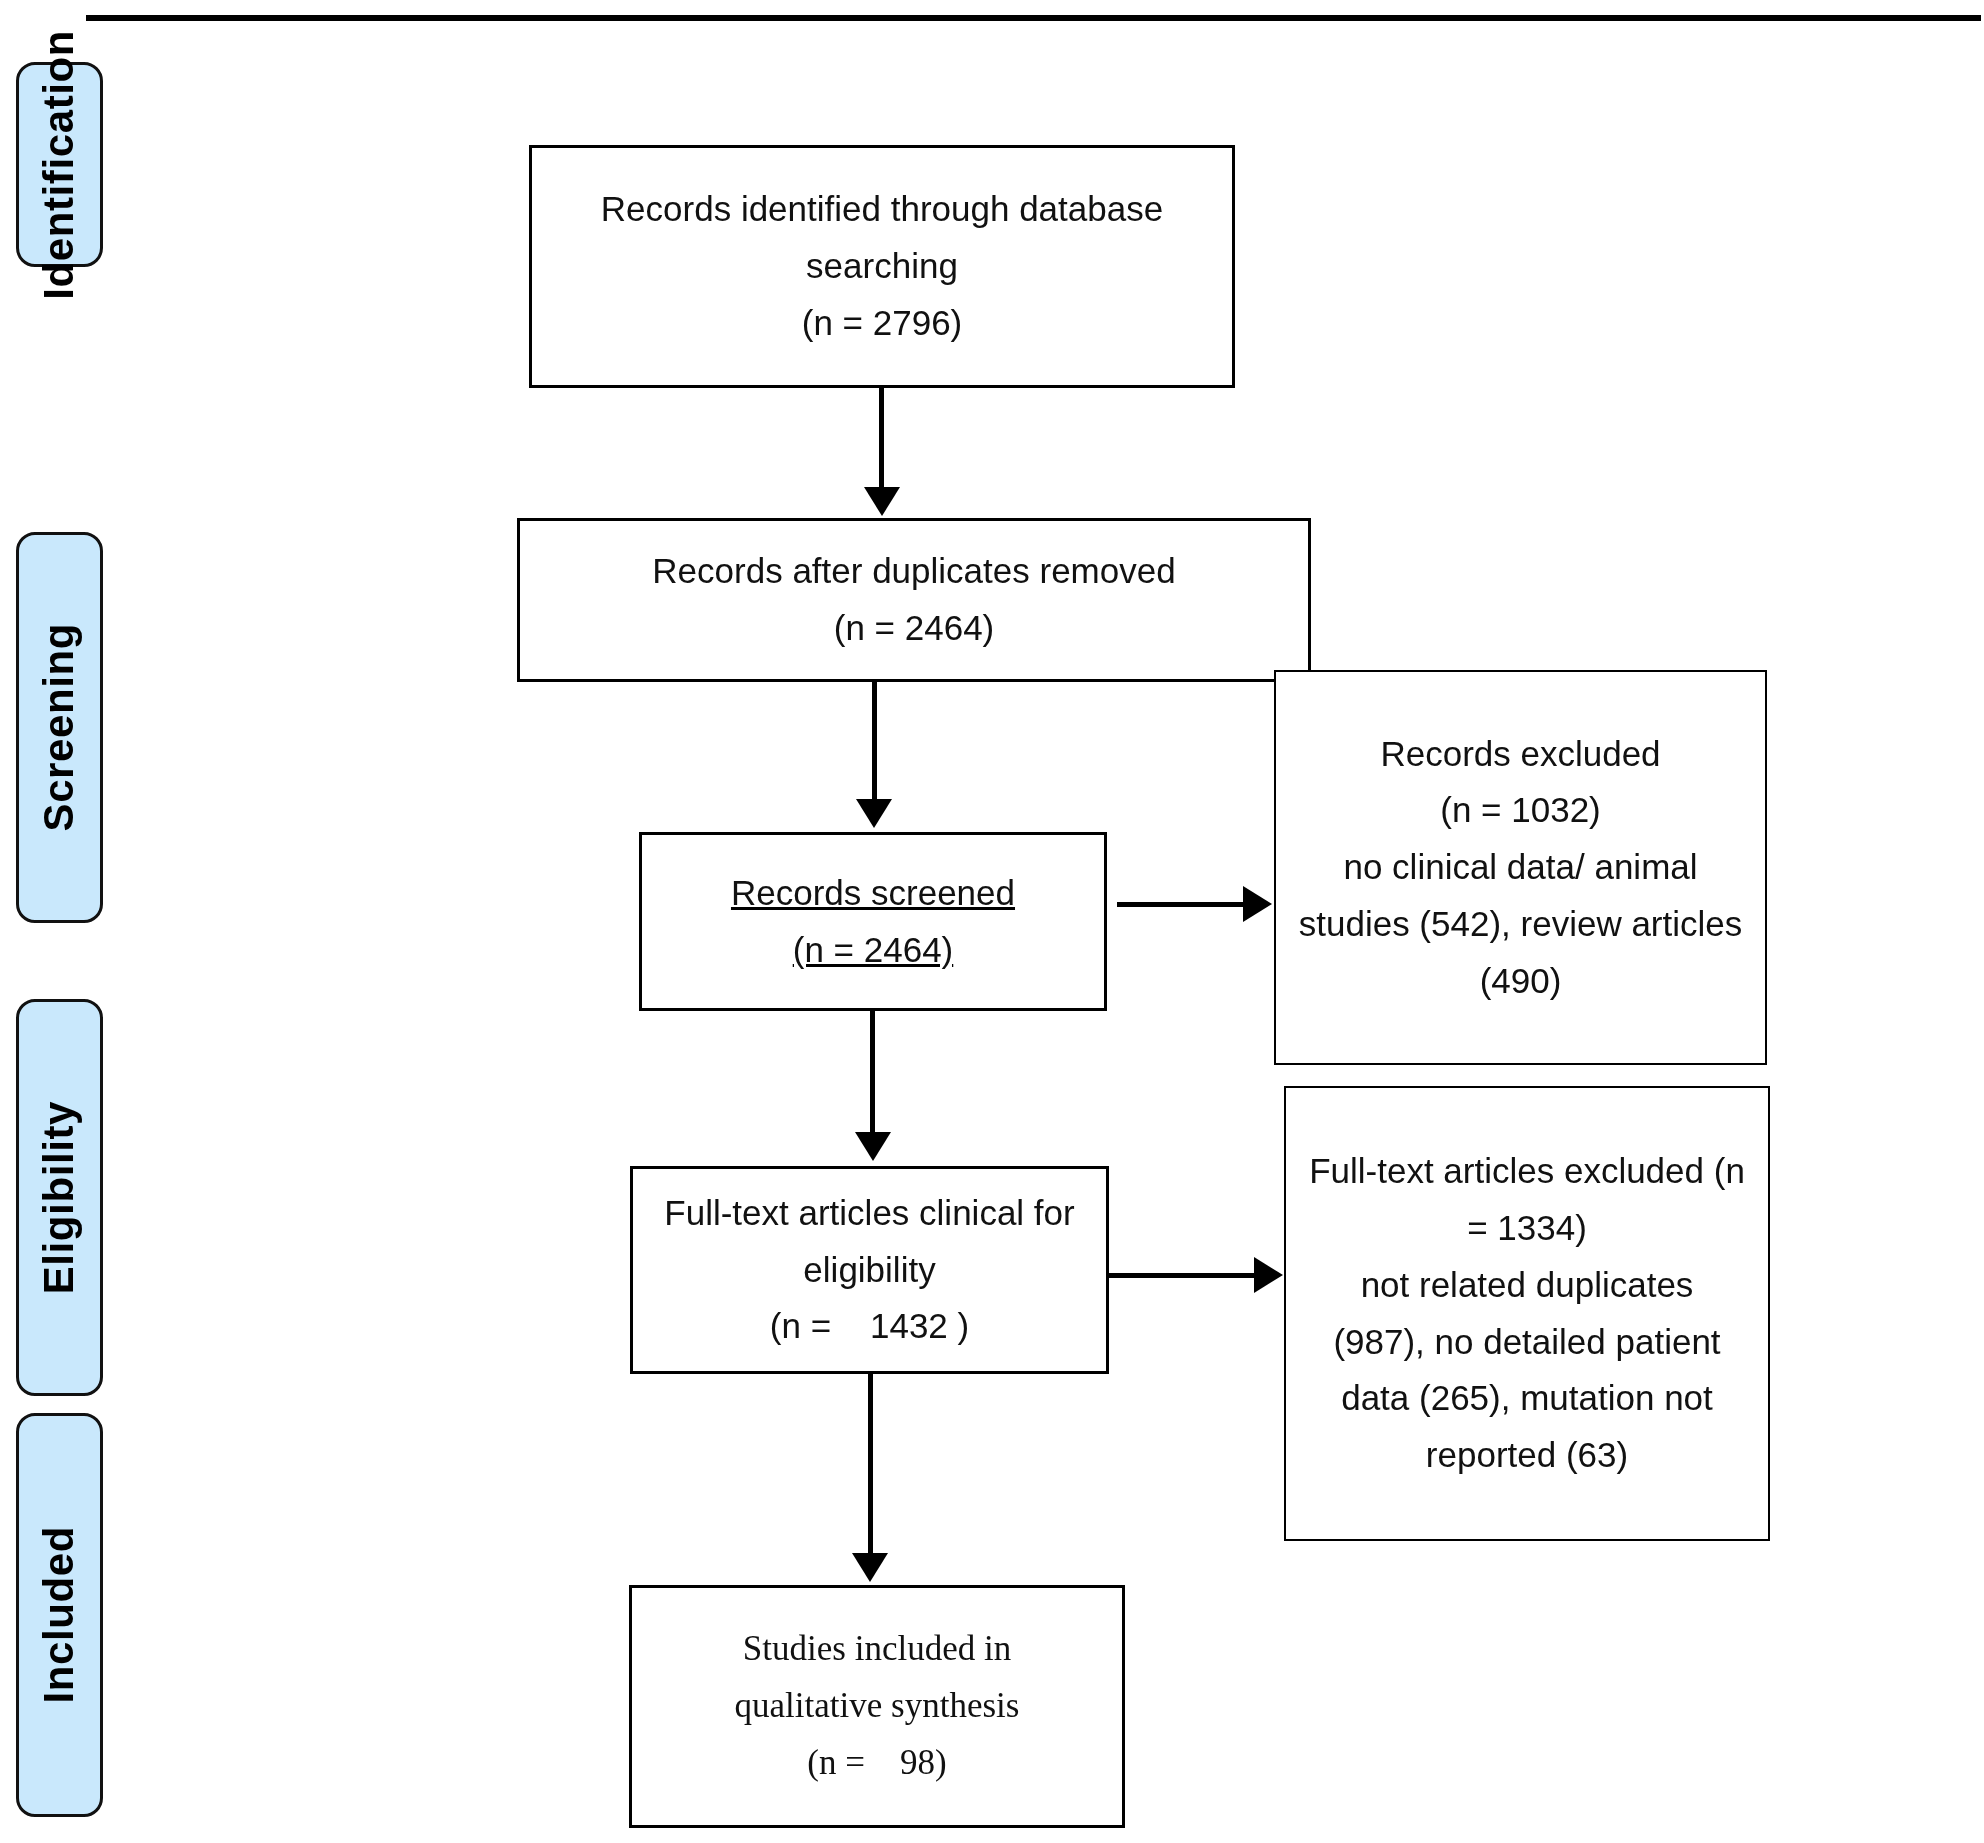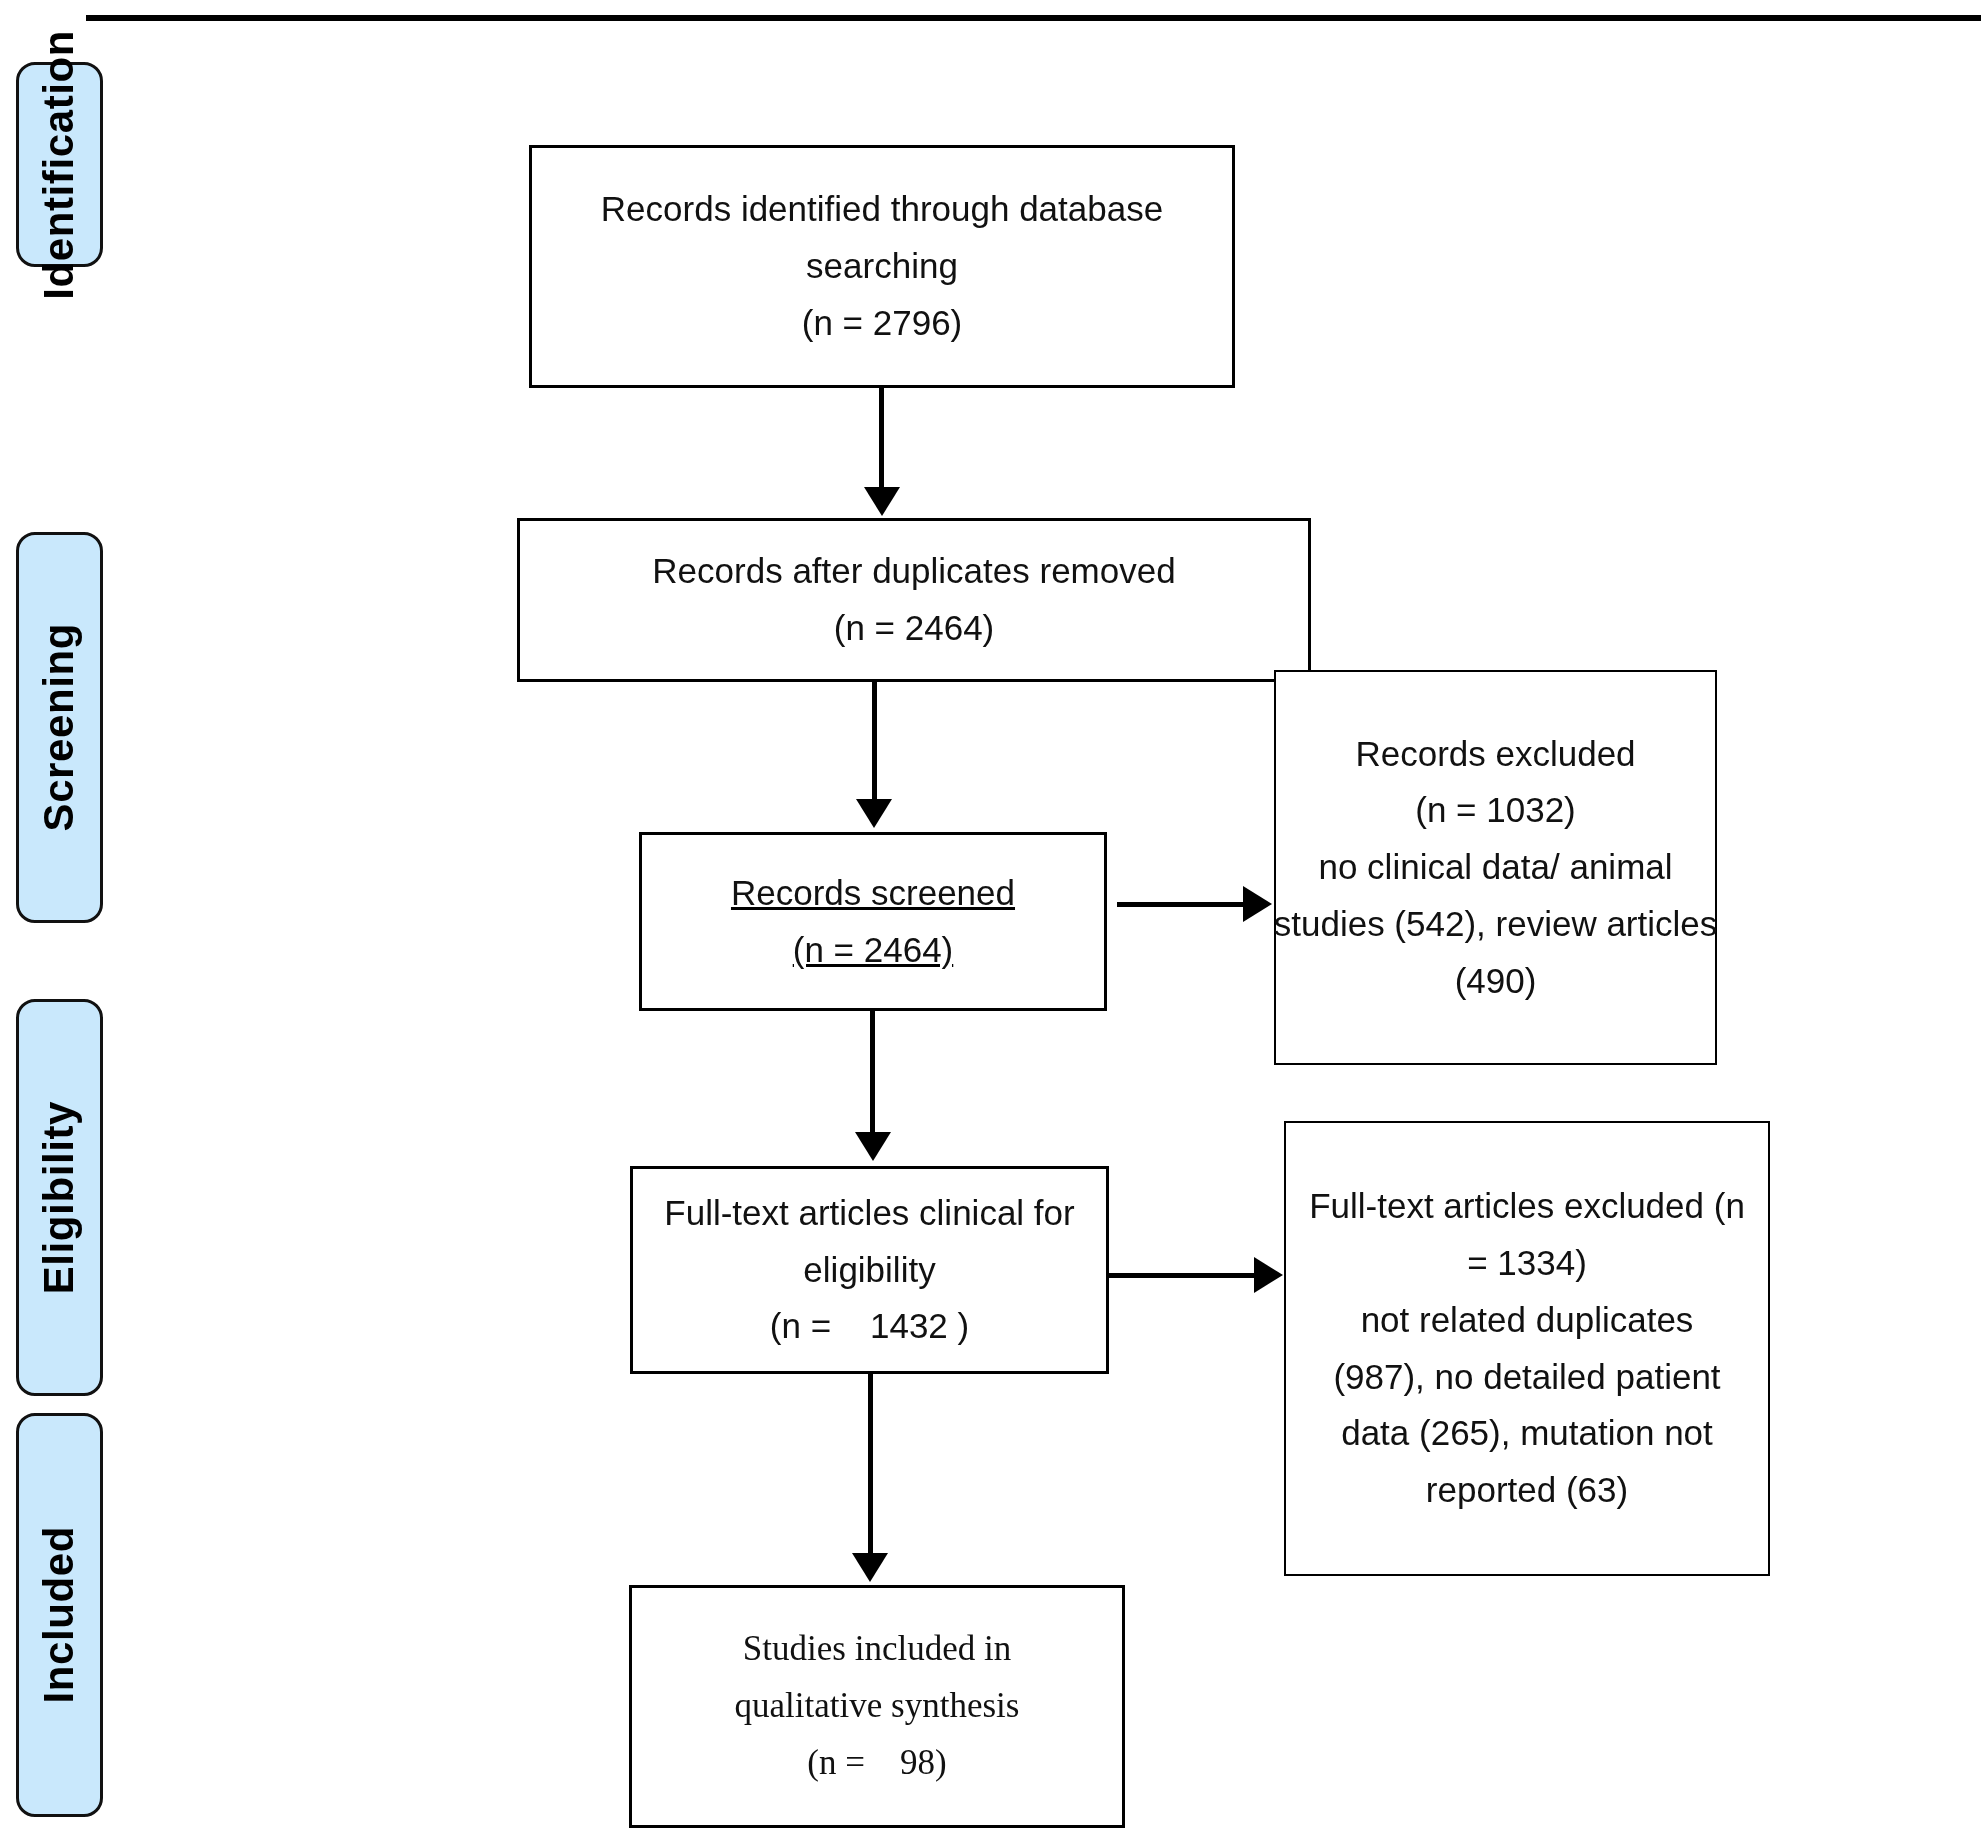--- a/index.html
+++ b/index.html
@@ -138,41 +138,41 @@
   <div class="arrow-down" style="left:856px; top:799px;"></div>
 
   <div class="flow-box" style="left:639px; top:832px; width:468px; height:179px;text-decoration:underline;">
     <span class="line">Records screened</span>
     <span class="line">(n = 2464)</span>
   </div>
 
   <div class="conn-h" style="left:1117px; top:902px; width:131px;"></div>
   <div class="arrow-right" style="left:1243px; top:886px;"></div>
 
-  <div class="flow-box thin" style="left:1274px; top:670px; width:443px; height:395px;">
+  <div class="flow-box thin" style="left:1274px; top:670px; width:493px; height:395px;">
     <span class="line">Records excluded</span>
     <span class="line">(n = 1032)</span>
     <span class="line">no clinical data/ animal</span>
     <span class="line">studies (542), review articles</span>
     <span class="line">(490)</span>
   </div>
 
   <div class="conn-v" style="left:870px; top:1010px; height:125px;"></div>
   <div class="arrow-down" style="left:855px; top:1132px;"></div>
 
   <div class="flow-box" style="left:630px; top:1166px; width:479px; height:208px;">
     <span class="line">Full-text articles clinical for</span>
     <span class="line">eligibility</span>
     <span class="line">(n =    1432 )</span>
   </div>
 
   <div class="conn-h" style="left:1109px; top:1273px; width:147px;"></div>
   <div class="arrow-right" style="left:1254px; top:1257px;"></div>
 
-  <div class="flow-box thin" style="left:1284px; top:1121px; width:486px; height:455px;">
+  <div class="flow-box thin" style="left:1284px; top:1086px; width:486px; height:455px;">
     <span class="line">Full-text articles excluded (n</span>
     <span class="line">= 1334)</span>
     <span class="line">not related duplicates</span>
     <span class="line">(987), no detailed patient</span>
     <span class="line">data (265), mutation not</span>
     <span class="line">reported (63)</span>
   </div>
 
   <div class="conn-v" style="left:868px; top:1374px; height:183px;"></div>
   <div class="arrow-down" style="left:852px; top:1553px;"></div>

